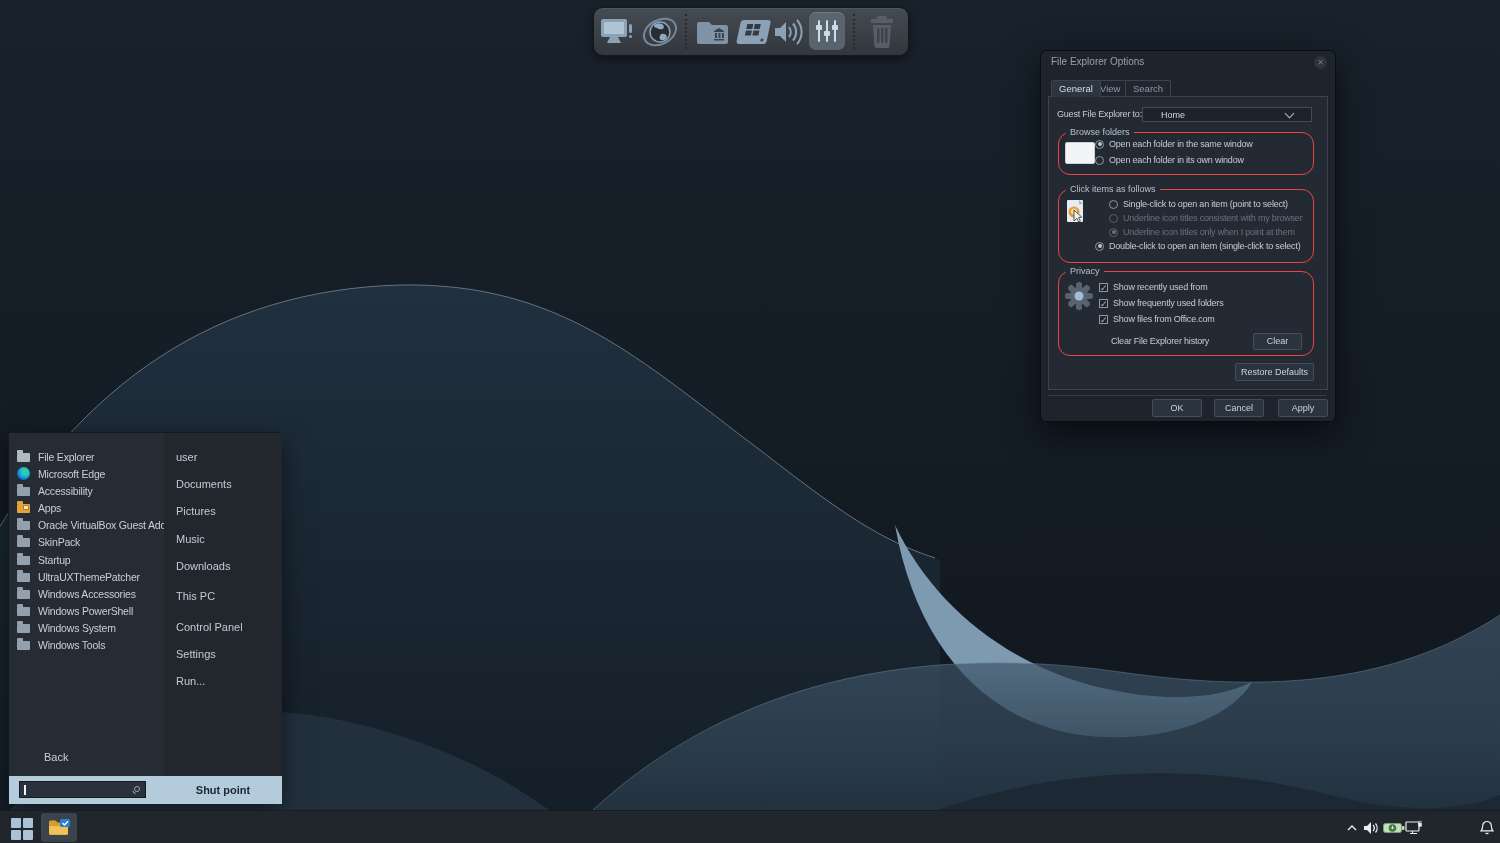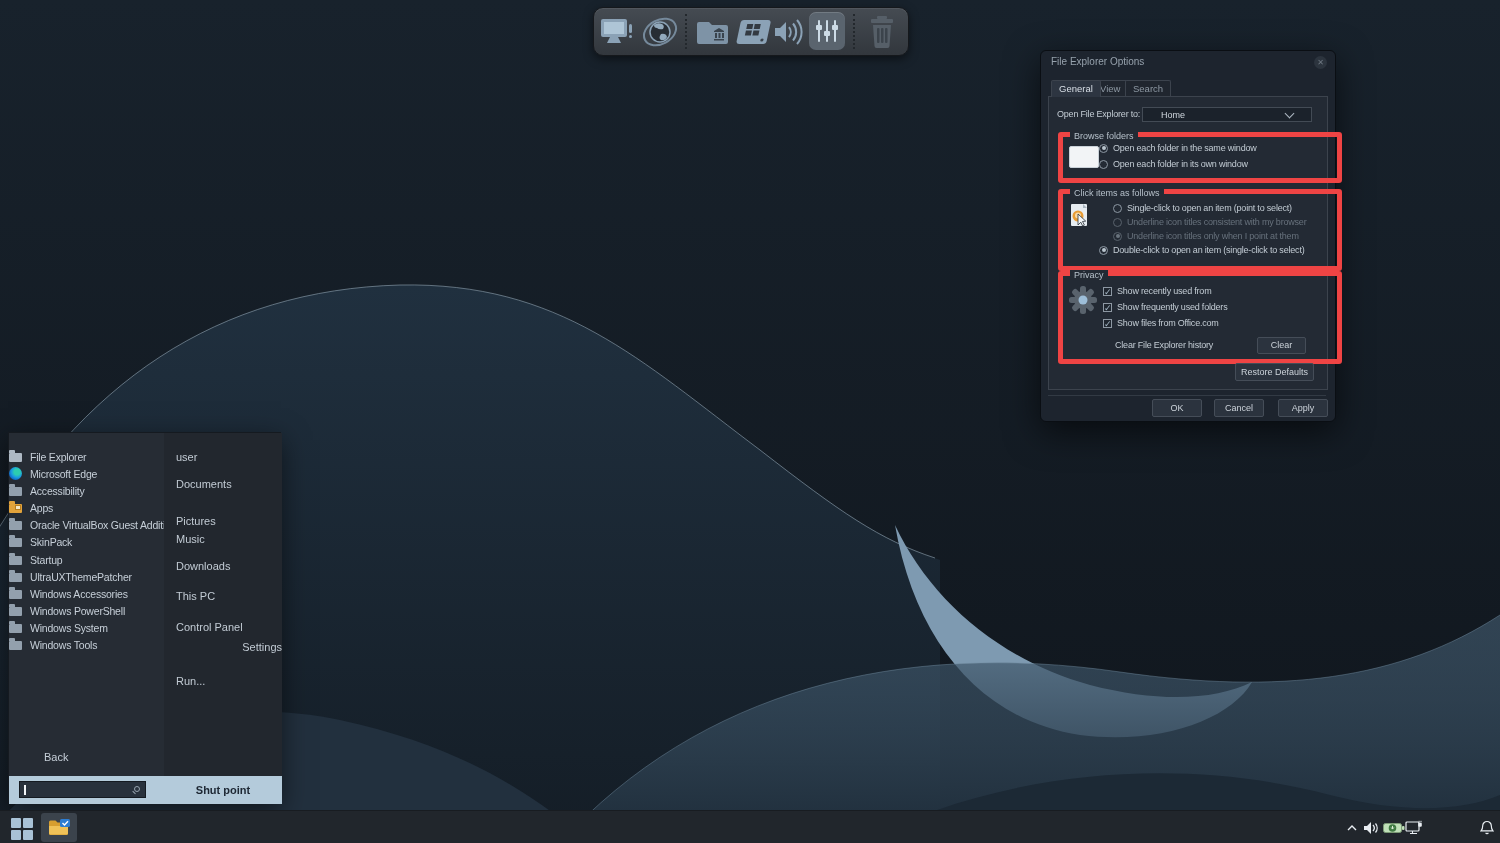--- a/index.html
+++ b/index.html
@@ -22,21 +22,21 @@
           box-shadow:0 10px 34px rgba(0,0,0,.6);font-size:9px;}
   #dlg-title{position:absolute;left:10px;top:5px;font-size:10px;color:#96a1ac;}
   #dlg-close{position:absolute;right:8px;top:5px;width:13px;height:13px;border-radius:50%;
              background:#2c343e;color:#6f7983;font-size:8px;line-height:13px;text-align:center;}
   .tab{position:absolute;top:29px;height:15px;line-height:15px;padding:0 7px;font-size:9.5px;
        background:#20262f;border:1px solid #3c434d;border-bottom:none;color:#8d98a3;
        border-radius:2px 2px 0 0;}
   .tab.active{background:#2d3541;color:#d8dfe6;height:16px;z-index:3;}
   #dlg-panel{position:absolute;left:7px;top:45px;width:278px;height:292px;
              background:#232a34;border:1px solid #3c434d;}
-  .grp{position:absolute;border:5px solid #ef4444;border-radius:3px;padding-left:20px;}
+  .grp{position:absolute;border:1px solid #ef4444;border-radius:12px;}
   .legend{position:absolute;top:-6px;left:7px;background:#232a34;padding:0 4px;
           font-size:9px;color:#b6c0ca;white-space:nowrap;}
   .drow{position:absolute;display:flex;align-items:center;gap:5px;font-size:9px;
         color:#c3ccd4;white-space:nowrap;letter-spacing:-0.2px;}
   .dim{color:#67717c;}
   .radio{width:9px;height:9px;border:1px solid #8d98a3;border-radius:50%;position:relative;flex:none;box-sizing:border-box;}
   .radio.sel::after{content:"";position:absolute;inset:1.5px;border-radius:50%;background:#b9c4cd;}
   .radio.dis{border-color:#59626c;}
   .radio.dis.sel::after{background:#6a747e;}
   .check{width:9px;height:9px;border:1px solid #8d98a3;background:#1f262f;color:#a7bac9;
@@ -46,21 +46,21 @@
   .selectbox{position:absolute;background:#1b222b;border:1px solid #434b55;color:#d0d7de;
              font-size:9px;display:flex;align-items:center;padding:0 18px;justify-content:space-between;}
   .chev{width:6px;height:6px;border-left:1.4px solid #aeb9c3;border-bottom:1.4px solid #aeb9c3;
         transform:rotate(-45deg);margin-top:-3px;}
 
   
   #startmenu{left:8px;top:432px;width:273px;height:371px;border:1px solid #151a20;
              box-shadow:0 8px 26px rgba(0,0,0,.55);background:#262c34;box-sizing:border-box;}
   #sm-right{position:absolute;left:155px;top:0;width:118px;height:343px;background:#22272e;}
   .sm-item{position:absolute;left:0;width:155px;height:17px;display:flex;align-items:center;
-           gap:8px;box-sizing:border-box;color:#c6cfd8;font-size:10.5px;
+           gap:8px;padding-left:8px;box-sizing:border-box;color:#c6cfd8;font-size:10.5px;
            letter-spacing:-0.2px;white-space:nowrap;overflow:hidden;}
   .sm-right-item{position:absolute;left:155px;width:118px;height:16px;padding-left:12px;
                  box-sizing:border-box;color:#c2cbd4;font-size:11px;display:flex;align-items:center;}
   .fold{position:relative;display:inline-block;width:13px;height:9px;background:#93a0ad;
         border-radius:1px;flex:none;margin-top:2px;}
   .fold::before{content:"";position:absolute;top:-3px;left:0;width:6px;height:3px;
         background:inherit;border-radius:1px 1px 0 0;}
   .fold.light{background:#aeb9c4;}
   .fold.apps{background:#e2a33b;}
   .fold.apps::after{content:"";position:absolute;right:1px;top:1px;width:6px;height:5px;
@@ -193,21 +193,21 @@
   <div id="dlg-title">File Explorer Options</div>
   <div id="dlg-close">✕</div>
 
   <div class="tab active" style="left:10px;"><span>General</span></div>
   <div class="tab" style="left:51px;"><span>View</span></div>
   <div class="tab" style="left:84px;"><span>Search</span></div>
 
   <div id="dlg-panel"></div>
 
   <div class="drow" style="left:16px;top:58px;">
-        <span>Open File Explorer to:</span>
+        <span>Guest File Explorer to:</span>
       </div>
   <div class="selectbox" style="left:101px;top:56px;width:170px;height:15px;box-sizing:border-box;">
     <span>Home</span>
         <span class="chev"></span>
   </div>
 
   <div class="grp" style="left:17px;top:81px;width:254px;height:41px;">
     <span class="legend">Browse folders</span>
     <div class="abs" style="left:6px;top:9px;width:30px;height:22px;background:#f2f4f6;border-radius:2px;border:1px solid #c9d1d8;box-sizing:border-box;"></div>
     <div class="drow" style="left:36px;top:6px;">
@@ -341,36 +341,36 @@
         <span class="fold"></span>
         <span>Windows Tools</span>
       </div>
 
   <div class="sm-right-item" style="top:16px;">
         <span>user</span>
       </div>
   <div class="sm-right-item" style="top:43px;">
         <span>Documents</span>
       </div>
-  <div class="sm-right-item" style="top:70px;margin-top:10px;">
+  <div class="sm-right-item" style="top:70px;">
         <span>Pictures</span>
       </div>
   <div class="sm-right-item" style="top:98px;">
         <span>Music</span>
       </div>
   <div class="sm-right-item" style="top:125px;">
         <span>Downloads</span>
       </div>
   <div class="sm-right-item" style="top:155px;">
         <span>This PC</span>
       </div>
   <div class="sm-right-item" style="top:186px;">
         <span>Control Panel</span>
       </div>
-  <div class="sm-right-item" style="top:206px;justify-content:flex-end;">
+  <div class="sm-right-item" style="top:213px;">
         <span>Settings</span>
       </div>
   <div class="sm-right-item" style="top:240px;">
         <span>Run...</span>
       </div>
 
   <div id="sm-back">Back</div>
 
   <div id="sm-bottombar">
     <div id="sm-search">

